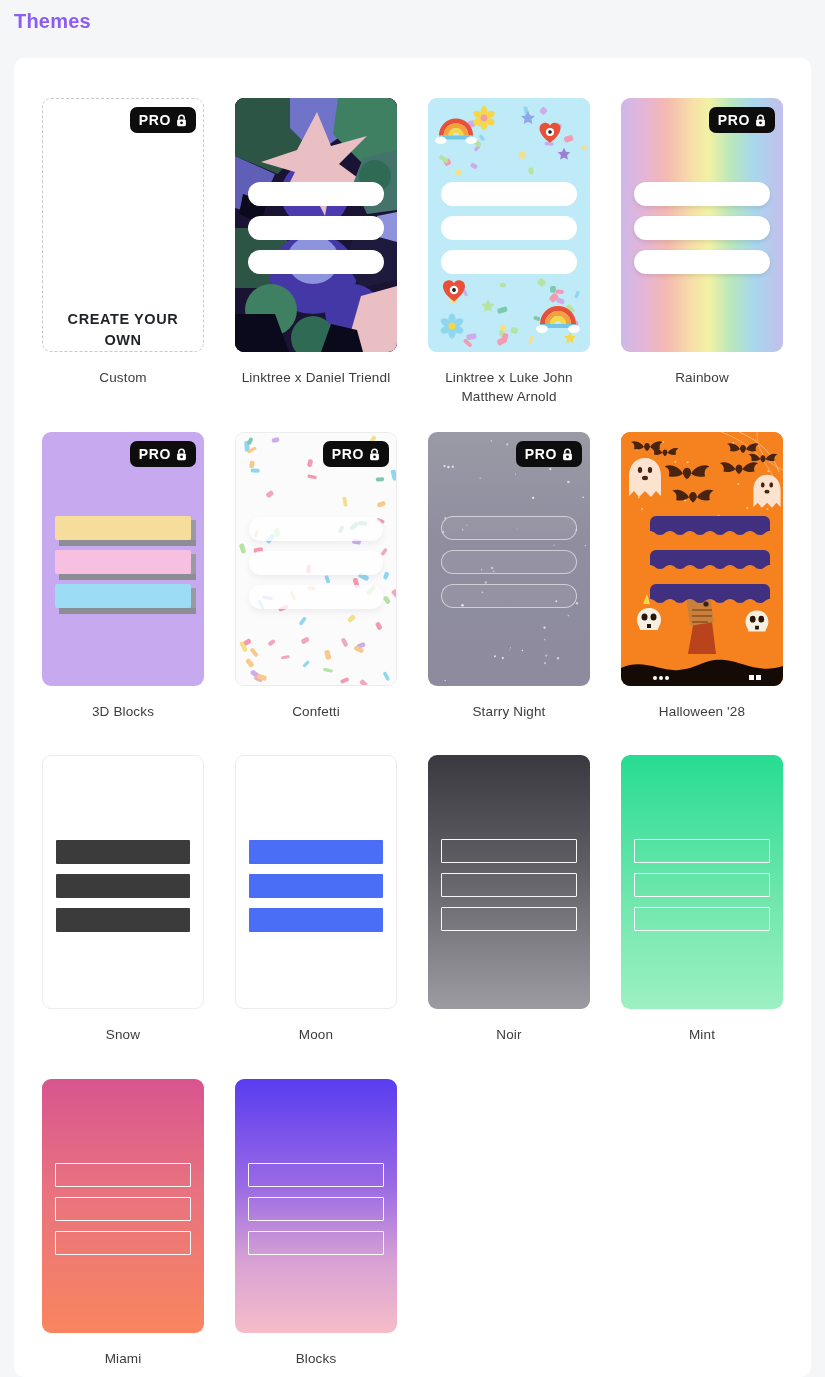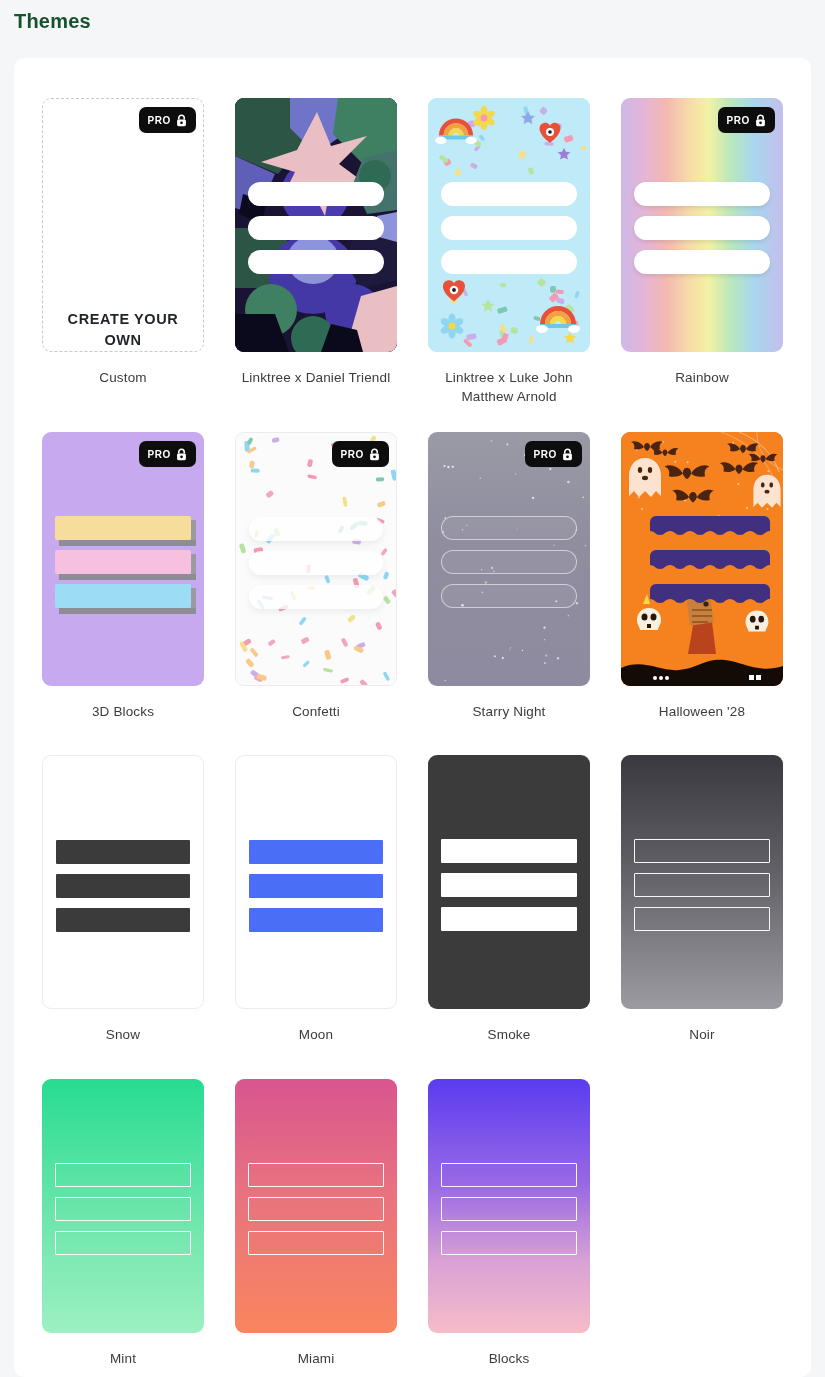--- a/index.html
+++ b/index.html
@@ -4,21 +4,21 @@
 <style>
   * { box-sizing: border-box; margin: 0; padding: 0; }
   html, body {
     width: 825px; height: 1377px;
     background: #f5f6f8;
     font-family: "Liberation Sans", sans-serif;
     overflow: hidden;
   }
   #page-title {
     position: absolute; left: 14px; top: 10px;
-    font-size: 20px; color: #14532d; letter-spacing: 0.2px;
+    font-size: 20px; color: #8b5cf6; letter-spacing: 0.2px;
   }
   #panel {
     position: absolute; left: 14px; top: 58px;
     width: 797px; height: 1319px;
     background: #ffffff; border-radius: 10px;
     overflow: hidden;
   }
   #grid {
     position: absolute; left: 0; top: 0; width: 797px;
     padding: 40px 28px 0 28px;
@@ -52,21 +52,21 @@
     font-size: 14.5px; font-weight: 700; color: #1f2328;
     text-align: center; line-height: 1.45; letter-spacing: 0.6px;
     width: 118px;
   }
   .pro-badge {
     position: absolute; right: 8px; top: 9px;
     background: #0d0d0d; color: #fff;
     border-radius: 7px; height: 26px;
     padding: 0 9px;
     display: flex; align-items: center; gap: 5px;
-    font-size: 10px; font-weight: 700; letter-spacing: 0.6px;
+    font-size: 14px; font-weight: 700; letter-spacing: 0.6px;
     z-index: 6;
   }
   .lock-icon { display: block; width: 11px; height: 13px; }
 
   .bars {
     position: absolute; left: 13px; right: 13px;
     top: 84px;
     display: flex; flex-direction: column; gap: 10px;
     z-index: 3;
   }
@@ -594,33 +594,20 @@
               <div class="bar bar-rect-blue"></div>
               <div class="bar bar-rect-blue"></div>
             </div>
           </div>
         </div>
         <div class="caption">Moon</div>
         <div class="row-spacer" style="height:34px"></div>
       </div>
       <div class="theme-cell">
         <div class="card-wrap">
-          <div class="card bg-smoke">
-            <div class="bars">
-              <div class="bar bar-rect-white"></div>
-              <div class="bar bar-rect-white"></div>
-              <div class="bar bar-rect-white"></div>
-            </div>
-          </div>
-        </div>
-        <div class="caption">Smoke</div>
-        <div class="row-spacer" style="height:34px"></div>
-      </div>
-      <div class="theme-cell">
-        <div class="card-wrap">
           <div class="card bg-noir">
             <div class="bars">
               <div class="bar bar-out-white"></div>
               <div class="bar bar-out-white"></div>
               <div class="bar bar-out-white"></div>
             </div>
           </div>
         </div>
         <div class="caption">Noir</div>
         <div class="row-spacer" style="height:34px"></div>

